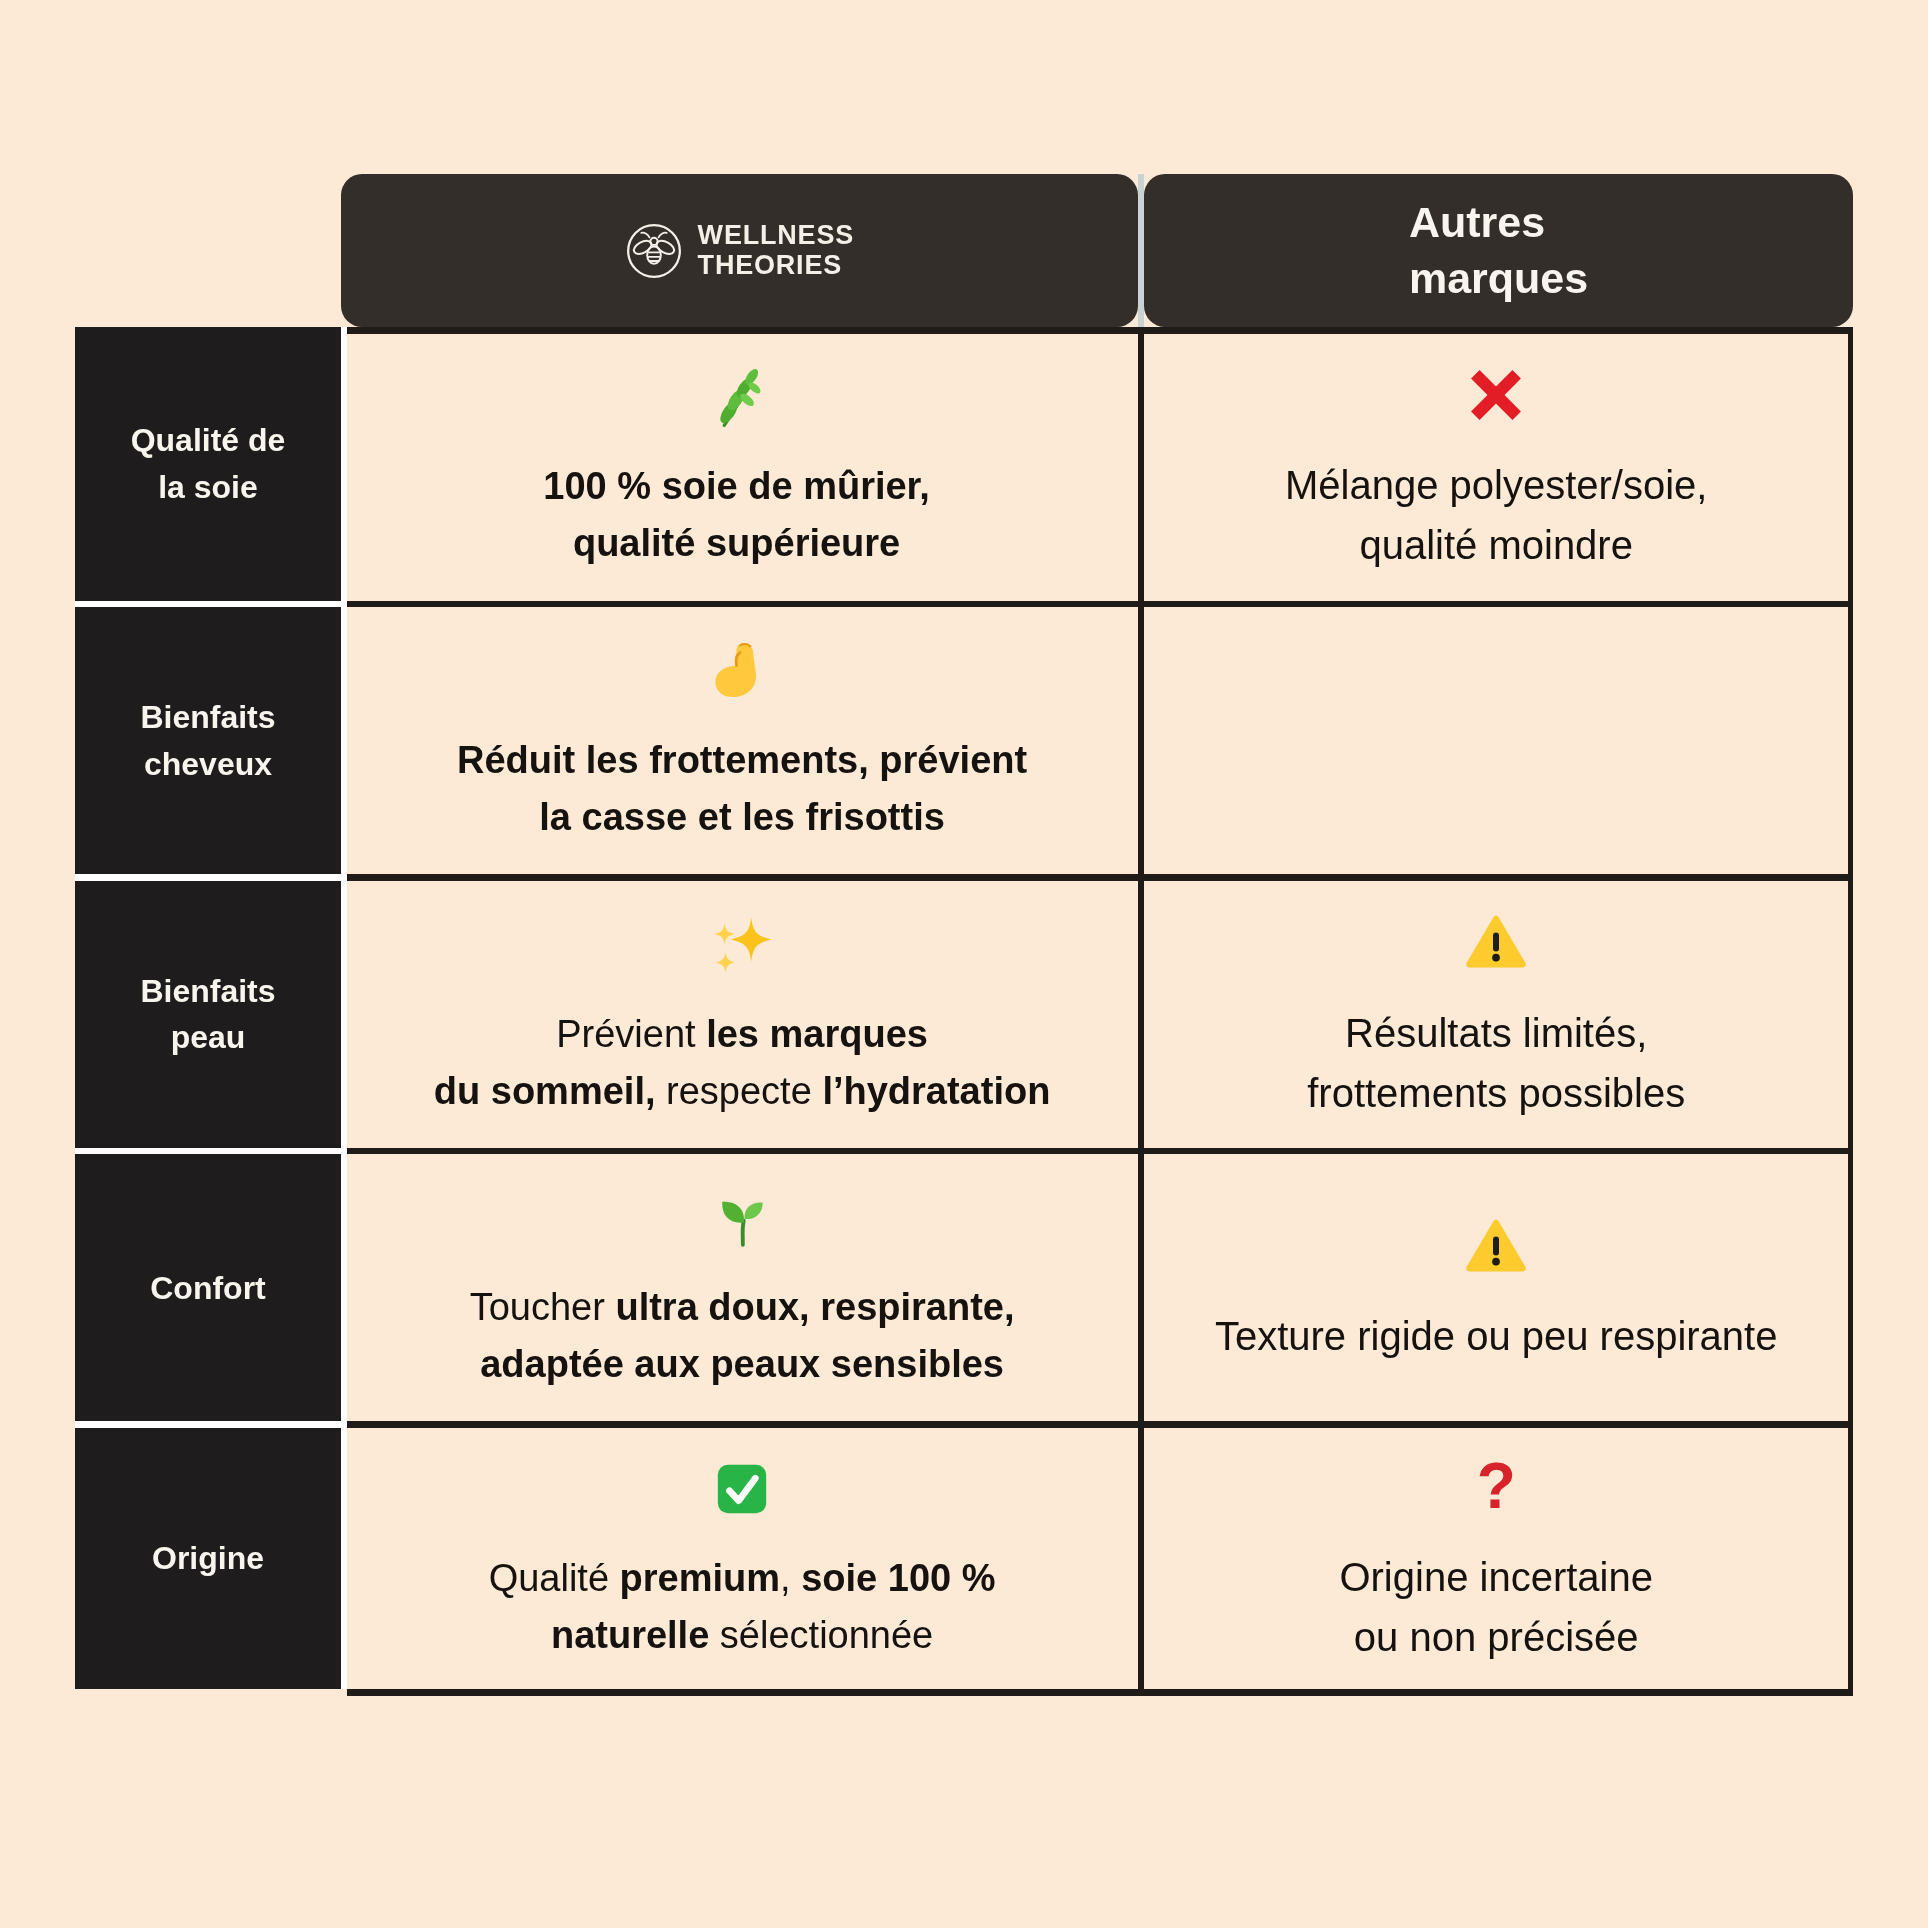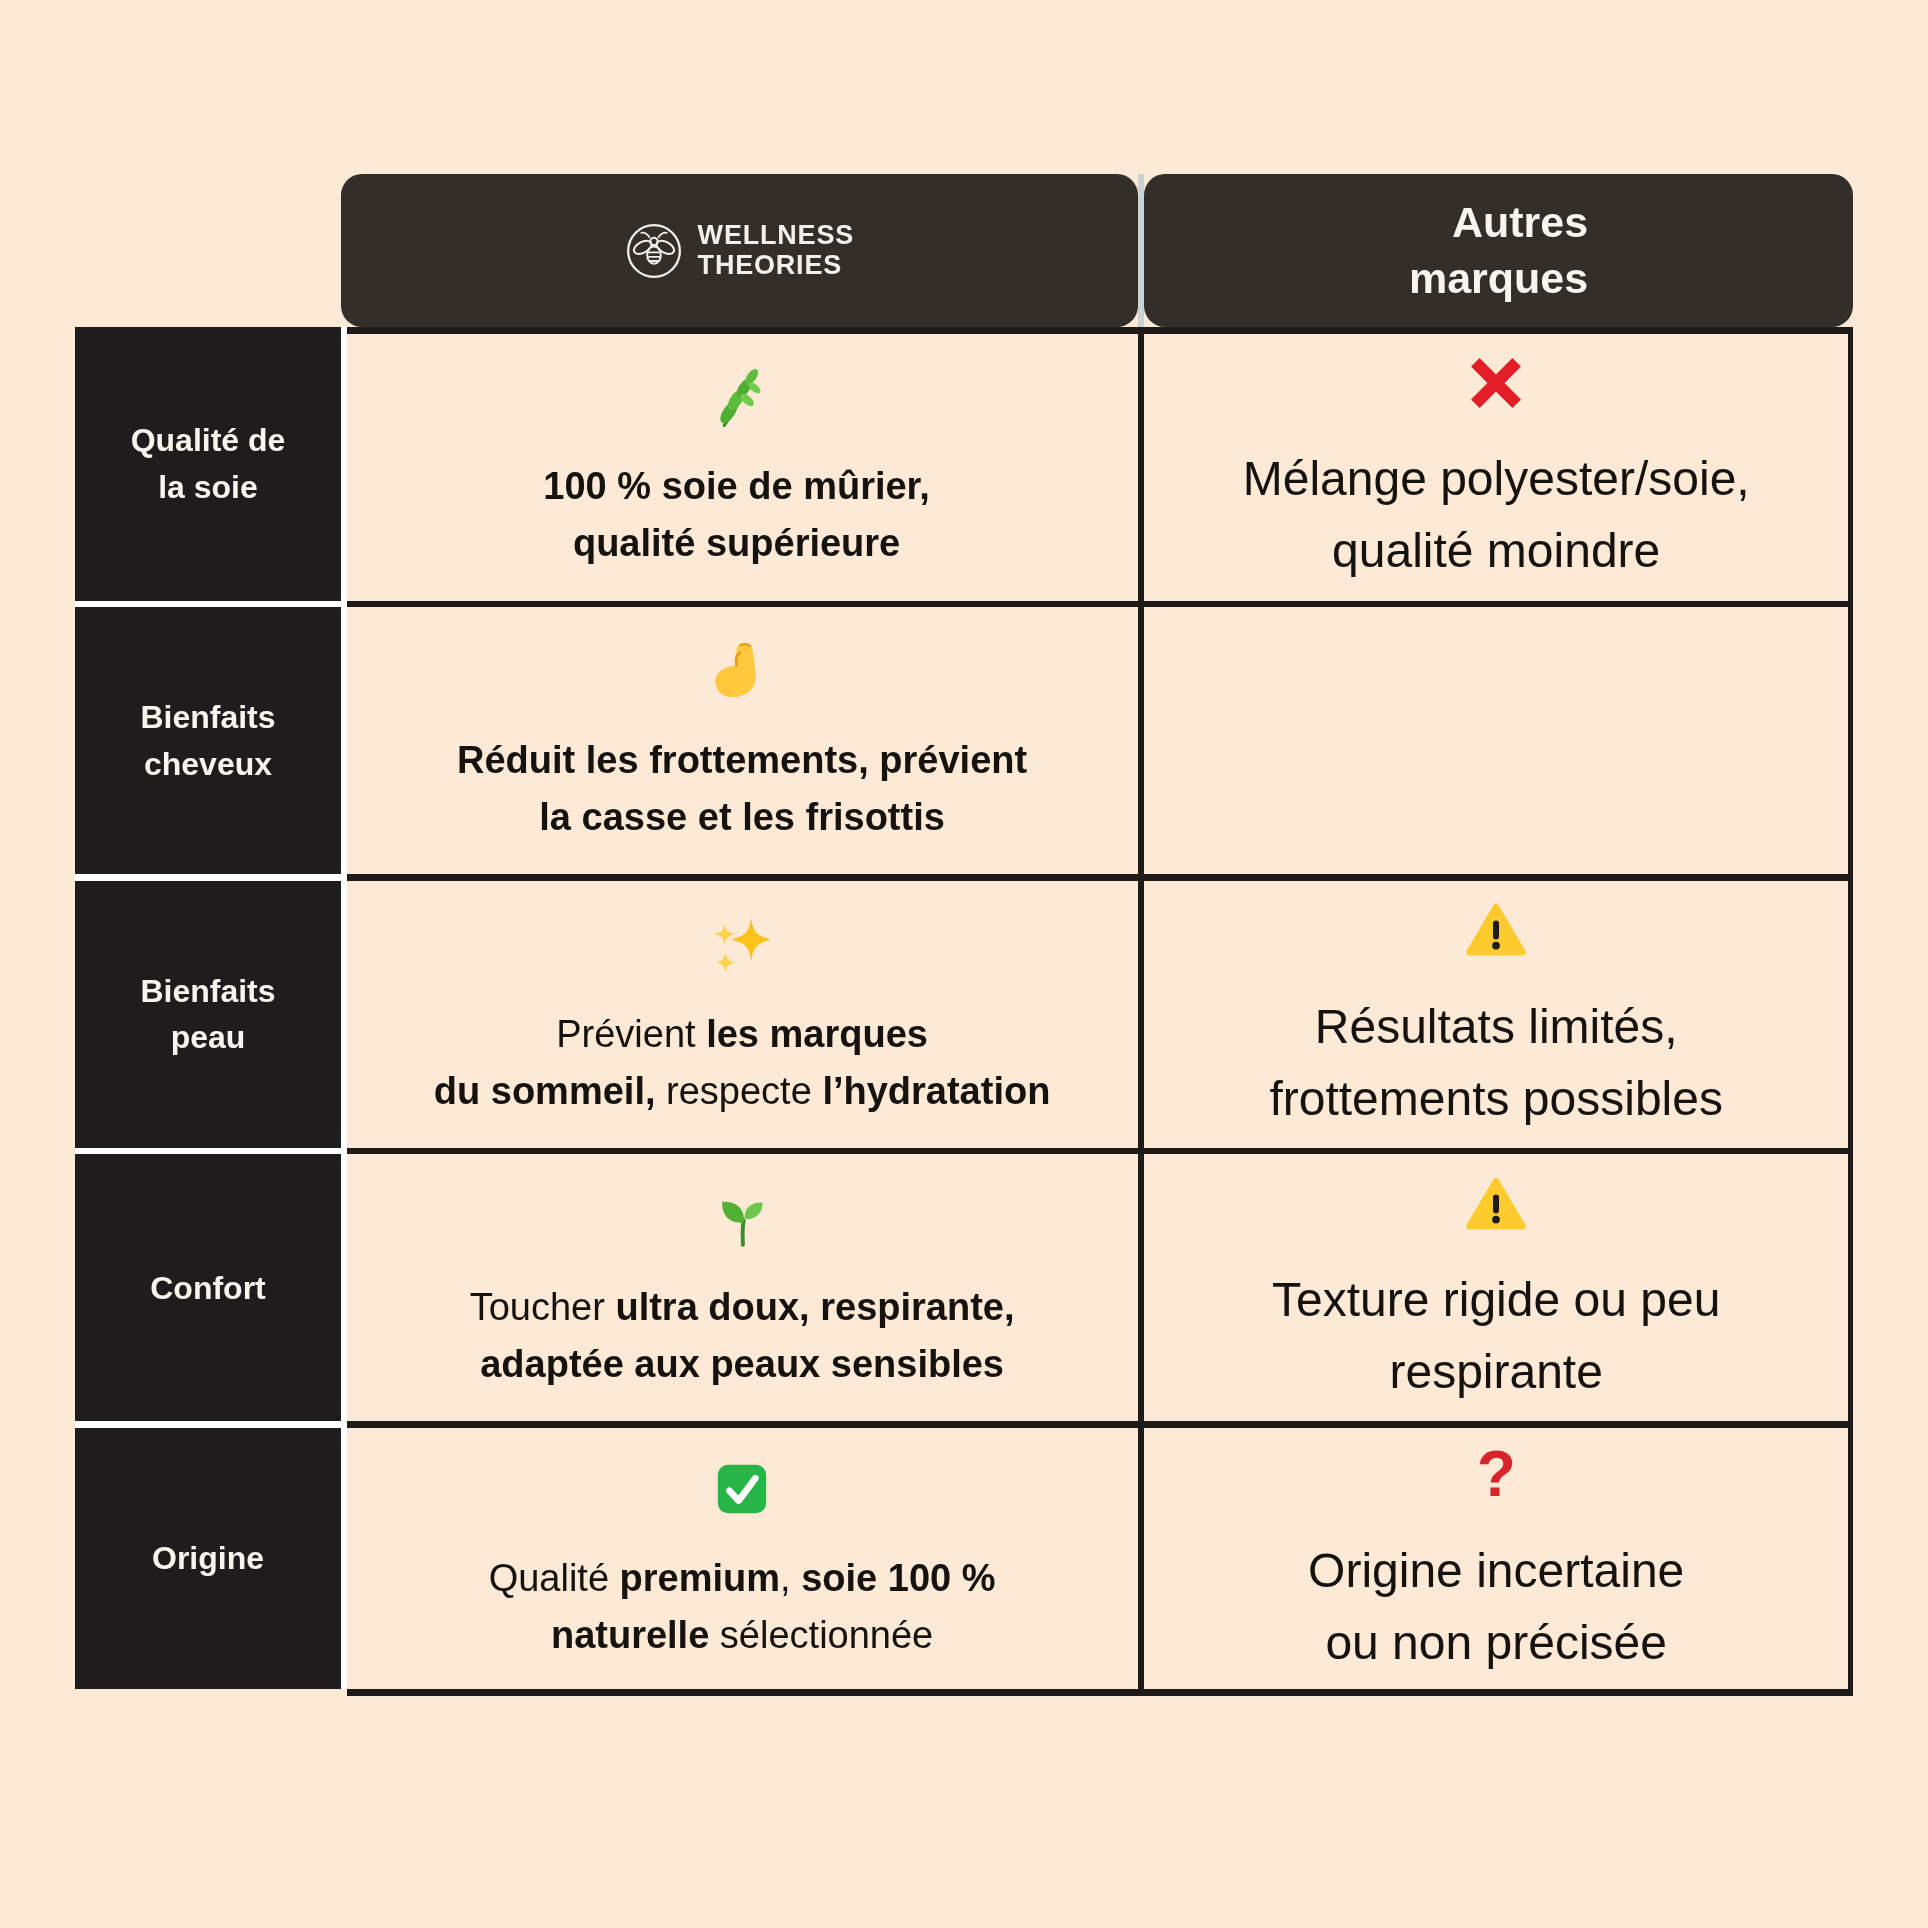--- a/index.html
+++ b/index.html
@@ -22,24 +22,24 @@
     display:flex;align-items:center;justify-content:center;text-align:center;
     font-weight:700;font-size:32px;line-height:1.45;white-space:pre-line;
   }
   .contentcell{
     background:#FCE9D6;display:flex;flex-direction:column;
     align-items:center;justify-content:center;text-align:center;padding:0 34px;
   }
   .iconbox{height:72px;display:flex;align-items:center;justify-content:center;margin-bottom:24.5px;}
   .txt{margin:0;white-space:pre-line;color:#16120F;}
   .mid-txt{font-size:38px;line-height:1.5;font-weight:400;}
-  .right-txt{font-size:48px;line-height:1.5;font-weight:400;}
+  .right-txt{font-size:40px;line-height:1.5;font-weight:400;}
   .seg{font-weight:400;}
   .seg.b{font-weight:700;}
-  .h-title{color:#F8F4EE;font-weight:700;font-size:43px;line-height:1.3;text-align:right;white-space:pre-line;}
+  .h-title{color:#F8F4EE;font-weight:700;font-size:43px;line-height:1.3;text-align:left;white-space:pre-line;}
   .logo{display:flex;flex-direction:row;align-items:center;gap:15px;}
   .logo-text{display:flex;flex-direction:column;text-align:left;color:#F4EFE7;font-weight:700;font-size:27px;line-height:1.1;letter-spacing:0.8px;}
   .qmark{color:#D8232A;font-size:64px;font-weight:700;line-height:1;}
 </style>
 </head>
 <body>
 
 <div class="page">
   <div class="tablegrid">
 

